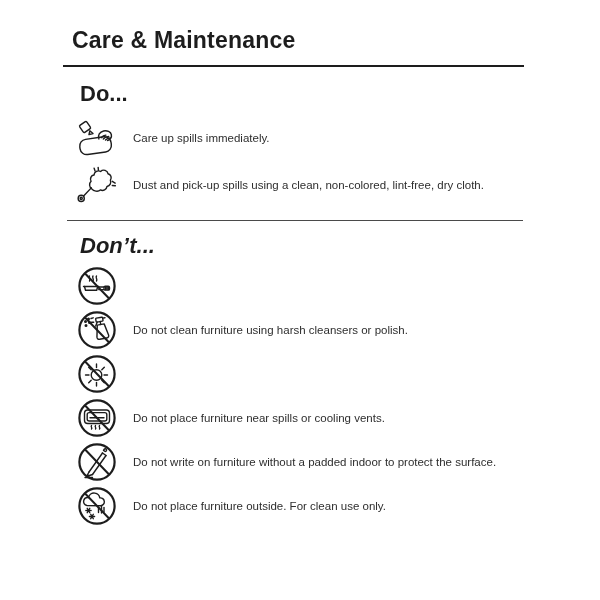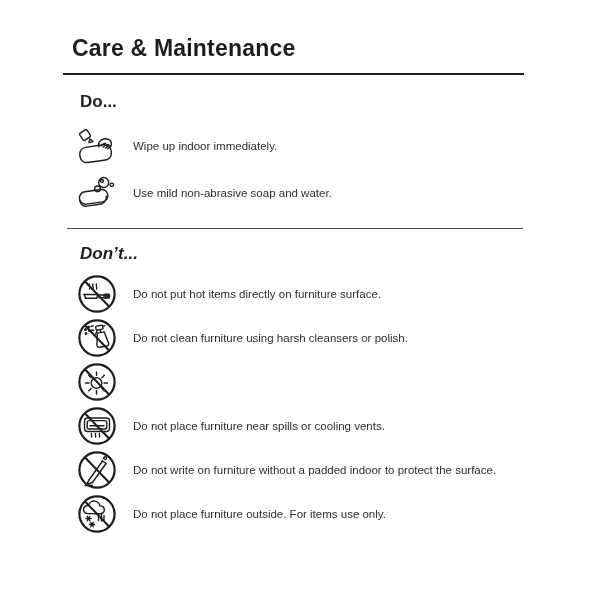--- a/index.html
+++ b/index.html
@@ -4,26 +4,26 @@
 <style>
   html,body{margin:0;padding:0;background:#ffffff;}
   body{
     width:600px;height:600px;overflow:hidden;
     font-family:"Liberation Sans", sans-serif;
     color:#1d1d1d;
     -webkit-font-smoothing:antialiased;
   }
   .page{padding:26px 0 0 63px;}
   .page-title{
-    font-size:23px;font-weight:bold;margin:8px 0 0 9px;
+    font-size:23px;font-weight:bold;margin:0 0 0 9px;
     line-height:28px;letter-spacing:.2px;color:#1d1d1d;
   }
   .title-rule{width:461px;border-top:2px solid #1d1d1d;margin-top:11px;}
   .section-heading{
-    font-size:17px;font-weight:bold;line-height:23px;
+    font-size:22px;font-weight:bold;line-height:23px;
     margin:15px 0 0 17px;color:#1d1d1d;
   }
   .section-heading.dont{margin-top:13px;font-style:italic;}
   .items{margin-top:13px;}
   .items.dont{margin-top:9px;}
   .row{display:flex;align-items:center;height:40px;margin-bottom:7px;}
   .items.dont .row{margin-bottom:4px;}
   .icon-box{width:44px;margin-left:12px;display:flex;justify-content:center;align-items:center;flex:0 0 auto;}
   .row-text{margin-left:14px;font-size:11.5px;color:#2e2e2e;line-height:14px;}
   .section-divider{width:456px;border-top:1px solid #4a4a4a;margin-top:15px;margin-left:4px;}
@@ -49,39 +49,41 @@
             <rect x="6" y="4" width="9" height="9" rx="1.5" transform="rotate(-35 10.5 8.5)"></rect>
             <path d="M15.5,12.5 l3.3,2.8 -4.2,1.1 z"></path>
             <rect x="5" y="20" width="33" height="16" rx="7" transform="rotate(-8 21.5 28)"></rect>
             <path d="M25,21 c-1.6,-4 0.9,-7.6 4.9,-8.4 c3.6,-0.7 7.6,0.9 8.1,3.9 c0.5,2.8 -1.2,5.1 -3.9,6.1"></path>
             <path d="M27.5,19.6 c1.5,-1.8 3,-2.4 4.8,-2.6"></path>
             <path d="M29.6,21.1 c1.8,-2 3.7,-2.8 5.7,-2.8"></path>
             <path d="M31.9,22.1 c1.6,-1.6 3.3,-2.2 4.9,-2.2"></path>
           </g>
         </svg>
       </span>
-      <span class="row-text">Wipe up indoor immediately.</span>
-    </div>
-
+      <span class="row-text">Care up spills immediately.</span>
+    </div>
 
     <div class="row">
       <span class="icon-box">
         <svg width="46" height="40" viewBox="0 0 46 40">
           <g class="ln" stroke-width="1.5">
-            <circle cx="30" cy="9" r="5.2"></circle>
-            <circle cx="28.2" cy="7.4" r="1.5"></circle>
-            <circle cx="38.5" cy="11.5" r="1.8"></circle>
-            <circle cx="23.5" cy="15.6" r="3"></circle>
-            <rect x="4.5" y="17.5" width="30" height="13" rx="6.5" transform="rotate(-8 19.5 24)"></rect>
-            <path d="M4.8,25.5 c-0.3,4.6 2.2,7.1 6.2,7.1 h13.5 c4.5,0 7.8,-2.8 8.2,-7.3" transform="rotate(-8 19.5 24)"></path>
-          </g>
-        </svg>
-      </span>
-      <span class="row-text">Use mild non-abrasive soap and water.</span>
-    </div>
+            <circle cx="6.5" cy="34" r="3.2"></circle>
+            <circle cx="6.5" cy="34" r="1.1"></circle>
+            <path d="M9,31.5 L17,23"></path>
+            <path d="M17.5,24 C14.8,22 14.5,18.5 16.8,16.2 C15.2,13.5 16.8,10 19.8,9.6 C20.2,6.2 23.8,4.2 26.8,5.8 C29.5,3.2 34,4.8 34.5,8.2 C37.5,9 38.8,12.5 37,15 C38.2,17.8 36.5,21 33.5,21.5 C33,24.8 29.5,26.8 26.5,25.2 C24,27.5 19.5,26.5 17.5,24 Z"></path>
+            <path d="M20,2.5 l1,3"></path>
+            <path d="M24.2,1.6 l0.3,3"></path>
+            <path d="M39,16.2 l3,1.8"></path>
+            <path d="M39,20.6 l3.2,0.2"></path>
+          </g>
+        </svg>
+      </span>
+      <span class="row-text">Dust and pick-up spills using a clean, non-colored, lint-free, dry cloth.</span>
+    </div>
+
 
   </div>
 
   <div class="section-divider"></div>
 
   <h2 class="section-heading dont">Don’t...</h2>
 
   <div class="items dont">
 
     <div class="row">
@@ -95,21 +97,20 @@
             <path d="M7.5,20.5 l1,3.8 h11.2 l1,-3.8"></path>
             <path d="M21.7,21 h5.3"></path>
             <path d="M21.7,23.6 h5.3"></path>
             <rect x="27" y="20.3" width="5.5" height="3.8" rx="1.2"></rect>
             <path d="M28.6,20.8 v2.8 M30.1,20.8 v2.8 M31.6,20.8 v2.8"></path>
           </g>
           <circle class="ln" cx="20" cy="20" r="17.6" stroke-width="2.2"></circle>
           <line class="ln" x1="8.8" y1="8.2" x2="31.6" y2="32" stroke-width="2"></line>
         </svg>
       </span>
-      <span class="row-text">Do not put hot items directly on furniture surface.</span>
     </div>
 
     <div class="row">
       <span class="icon-box">
         <svg width="40" height="40" viewBox="0 0 40 40">
           <g class="ln" stroke-width="1.4">
             <circle cx="8.5" cy="11.5" r="0.8"></circle>
             <circle cx="11.5" cy="9" r="0.8"></circle>
             <circle cx="9" cy="15.5" r="0.8"></circle>
             <circle cx="12.5" cy="12.5" r="0.8"></circle>
@@ -195,18 +196,18 @@
             <path d="M21.5,21.5 v5"></path>
             <path d="M24.5,20.5 v6.5"></path>
             <path d="M27,21.5 v4.5"></path>
             <path d="M8.9,24.5 h5.2 M10.2,22.25 l2.6,4.5 M12.8,22.25 l-2.6,4.5"></path>
             <path d="M12.4,30.5 h5.2 M13.7,28.25 l2.6,4.5 M16.3,28.25 l-2.6,4.5"></path>
           </g>
           <circle class="ln" cx="20" cy="20" r="17.6" stroke-width="2.2"></circle>
           <line class="ln" x1="8.8" y1="8.2" x2="31.6" y2="32" stroke-width="2"></line>
         </svg>
       </span>
-      <span class="row-text">Do not place furniture outside. For items use only.</span>
+      <span class="row-text">Do not place furniture outside. For clean use only.</span>
     </div>
 
   </div>
 
 </div>
 
 </body></html>

